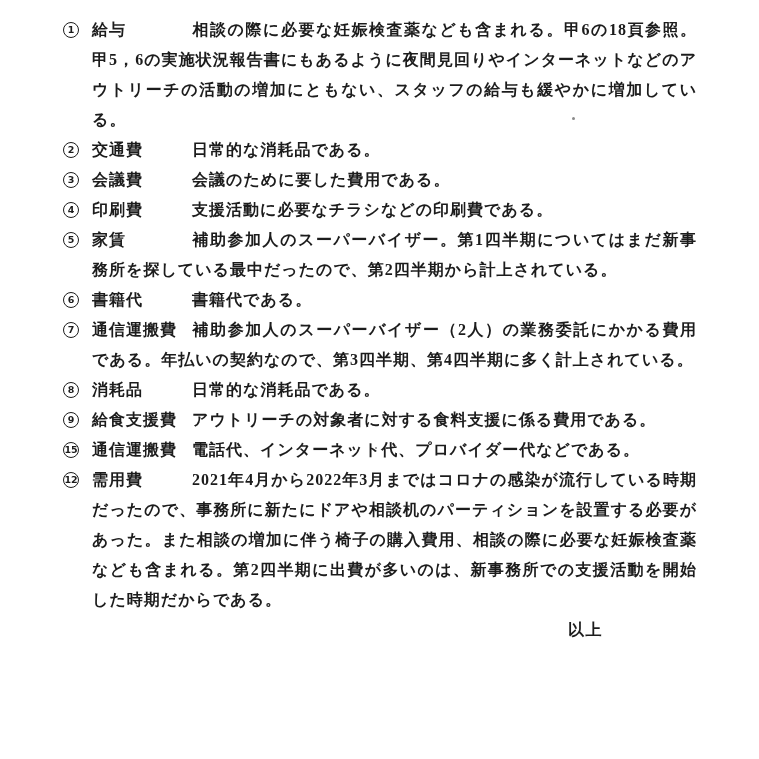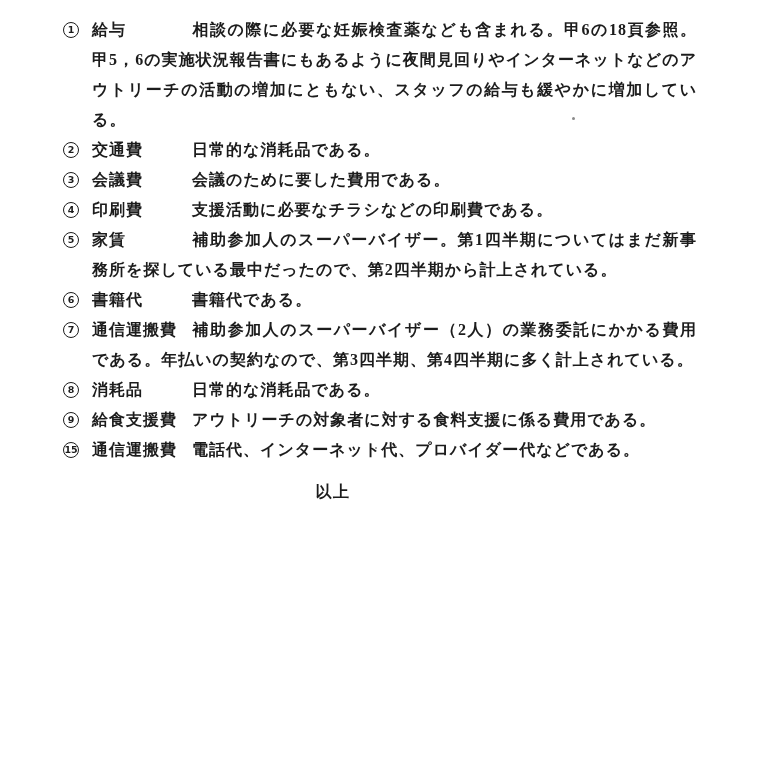--- a/index.html
+++ b/index.html
@@ -48,24 +48,24 @@
     letter-spacing: 0;
   }
   .item-label {
     display: inline-block;
     min-width: 100px;        
     vertical-align: top;
     letter-spacing: 1px;
     font-family: Liberation Serif, serif;
   }
   .closing {
-    text-align: center;
+    text-align: right;
     padding-right: 94px;
     line-height: 30px;
-    margin-top: 12px;
+    margin-top: 0px;
     letter-spacing: 1.5px;
   }
   .speck {
     position: absolute;
     background: #8a8a8a;
     border-radius: 50%;
   }
   .speck-1 { left: 572px; top: 117px; width: 3px; height: 3px; }
   .speck-2 { left: 375px; top: 447px; width: 2px; height: 2px; }
 </style>
@@ -108,17 +108,20 @@
 
   <div class="item">
     <span class="num-circle"><span>9</span></span><span class="item-label">給食支援費</span><span>アウトリーチの対象者に対する食料支援に係る費用である。</span>
   </div>
 
   <div class="item">
     <span class="num-circle"><span>15</span></span><span class="item-label">通信運搬費</span><span>電話代、インターネット代、プロバイダー代などである。</span>
   </div>
 
 
+  <div class="item">
+    <span class="num-circle"><span>12</span></span><span class="item-label">需用費</span><span>2021年4月から2022年3月まではコロナの感染が流行している時期だったので、事務所に新たにドアや相談机のパーティションを設置する必要があった。また相談の増加に伴う椅子の購入費用、相談の際に必要な妊娠検査薬なども含まれる。第2四半期に出費が多いのは、新事務所での支援活動を開始した時期だからである。</span>
+  </div>
 </div>
   <div class="closing">以上</div>
   <div class="speck speck-1"></div>
   <div class="speck speck-2"></div>
 </div>
 
 </body></html>

